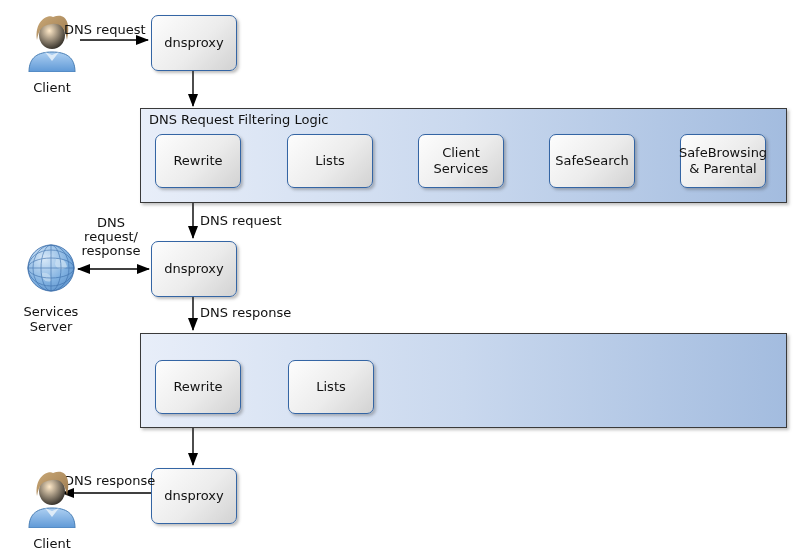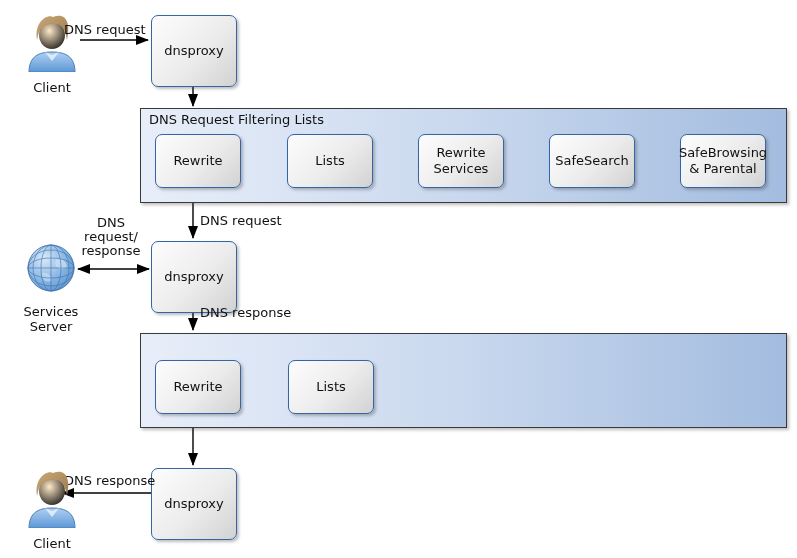--- a/index.html
+++ b/index.html
@@ -1,21 +1,21 @@
 <!DOCTYPE html>
 <html><head>
 <meta charset="utf-8">
 <style>
   html,body { margin:0; padding:0; background:#ffffff; }
   body { font-family:"DejaVu Sans","Liberation Sans",sans-serif; color:#111; }
   .canvas { position:relative; width:797px; height:558px; background:#ffffff; overflow:hidden; font-size:13px; }
 
   
   .node {
-    position:absolute; width:86px; height:72px; box-sizing:border-box;
+    position:absolute; width:86px; height:56px; box-sizing:border-box;
     border:1.6px solid #3465a4; border-radius:7px;
     background:linear-gradient(135deg,#fdfdfd 0%,#ececec 55%,#d2d2d2 100%);
     box-shadow:2px 2px 3px rgba(70,70,70,0.35);
     display:flex; align-items:center; justify-content:center;
     text-align:center; line-height:1.25;
   }
   .step { width:86px; height:54px; padding:0 1px; }
 
   
   .container-box {
@@ -86,29 +86,29 @@
   </svg>
   <div class="actor-label" style="left:16px; top:72px; width:72px;">Client</div>
 
   <div class="edge-label" style="left:64px; top:22px;">DNS request</div>
 
   <div class="node" style="left:151px; top:15px;">
     <span>dnsproxy</span>
   </div>
 
   <div class="container-box" style="top:108px;">
-    <div class="container-title">DNS Request Filtering Lists</div>
+    <div class="container-title">DNS Request Filtering Logic</div>
     <div class="node step" style="left:14px;  top:25px;">
       <span>Rewrite</span>
     </div>
     <div class="node step" style="left:146px; top:25px;">
       <span>Lists</span>
     </div>
     <div class="node step" style="left:277px; top:25px;">
-      <span>Rewrite Services</span>
+      <span>Client Services</span>
     </div>
     <div class="node step" style="left:408px; top:25px;">
       <span>SafeSearch</span>
     </div>
     <div class="node step" style="left:539px; top:25px;">
       <span>SafeBrowsing &amp; Parental</span>
     </div>
   </div>
 
   <div class="edge-label" style="left:200px; top:213px;">DNS request</div>

